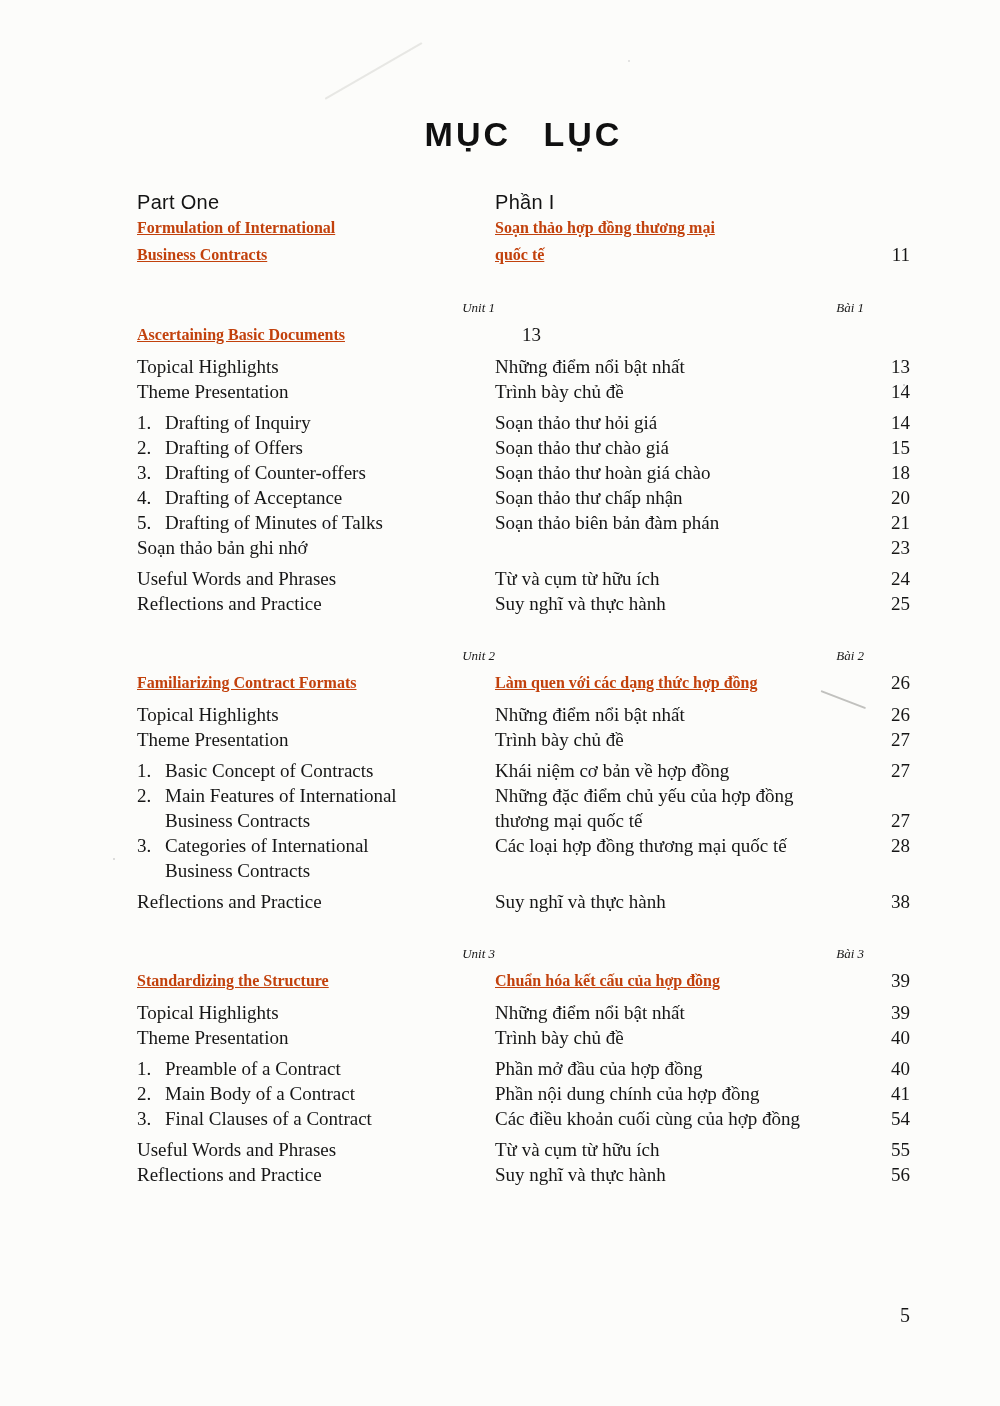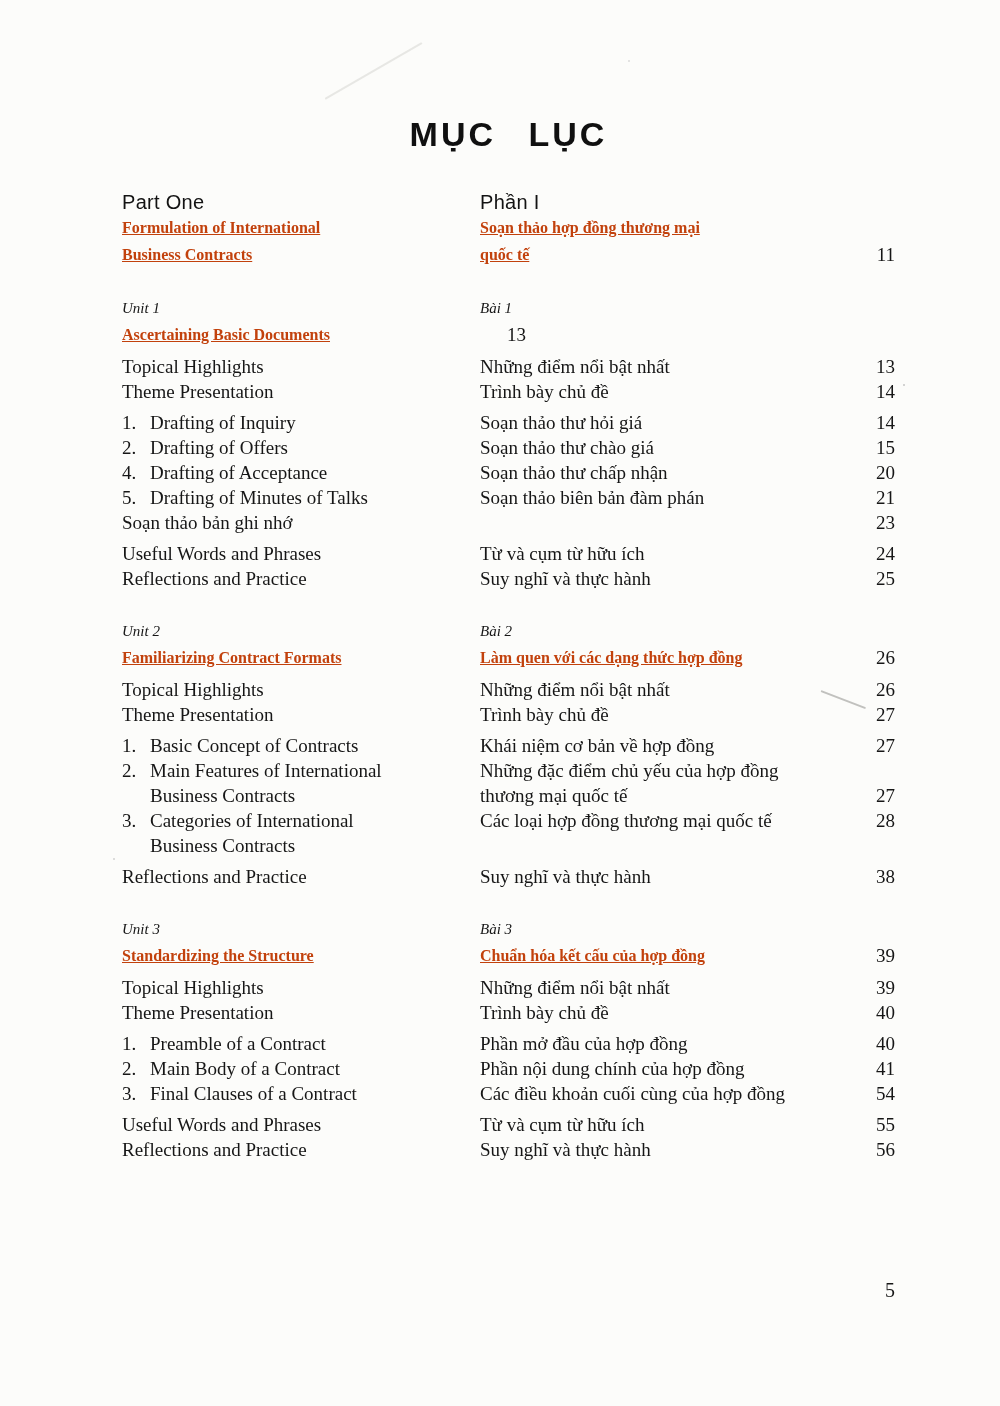--- a/index.html
+++ b/index.html
@@ -6,21 +6,21 @@
   body{
     width:1000px;height:1406px;
     background:#fcfcfa;
     font-family:"Liberation Serif", serif;
     color:#161616;
     position:relative;
     overflow:hidden;
   }
   .page{
     position:absolute;
-    left:122px; top:0;
+    left:137px; top:0;
     width:773px;
   }
   .toc-title{
     margin:116px 0 38px 0;
     text-align:center;
     font-family:"Liberation Sans", sans-serif;
     font-weight:700;
     font-size:34px;
     line-height:36px;
     letter-spacing:3px;
@@ -37,21 +37,21 @@
     flex:0 0 46px; width:46px;
     display:flex; justify-content:flex-end;
     font-size:19px; line-height:25px;
   }
   .pg-top{ align-items:flex-start; }
   .pg-bottom{ align-items:flex-end;justify-content:flex-end; }
   .line{ white-space:nowrap; }
   .row.entry .line{ font-size:19px; line-height:25px; }
   .row.title .line{ font-size:16px; line-height:27px; font-weight:700; color:#c2410c;text-decoration:underline; }
   .row.title .cell-pg, .row.title .cell-pg .pgnum{ line-height:27px; }
-  .row.ulabel .line{ font-size:15px; line-height:26px; font-style:italic; }
+  .row.ulabel .line{ font-size:13px; line-height:26px; font-style:italic;text-align:right; }
   .row.plabel .line{
     font-family:"Liberation Sans", sans-serif;
     font-size:20px; line-height:24px; font-weight:400;
     letter-spacing:0.3px; color:#131313;
   }
   .num{ display:inline-block; width:28px; }
   .cont{ padding-left:28px; }
   .footer-pg{
     margin-top:117px;
     text-align:right;
@@ -163,20 +163,31 @@
             </div>
             <div class="cell-vi">
               <div class="line">Soạn thảo thư chào giá</div>
             </div>
             <div class="cell-pg pg-top">
               <span class="pgnum">15</span>
             </div>
           </div>
           <div class="row entry">
             <div class="cell-en">
+              <div class="line"><span class="num">3.</span><span>Drafting of Counter-offers</span></div>
+            </div>
+            <div class="cell-vi">
+              <div class="line">Soạn thảo thư hoàn giá chào</div>
+            </div>
+            <div class="cell-pg pg-top">
+              <span class="pgnum">18</span>
+            </div>
+          </div>
+          <div class="row entry">
+            <div class="cell-en">
               <div class="line"><span class="num">4.</span><span>Drafting of Acceptance</span></div>
             </div>
             <div class="cell-vi">
               <div class="line">Soạn thảo thư chấp nhận</div>
             </div>
             <div class="cell-pg pg-top">
               <span class="pgnum">20</span>
             </div>
           </div>
           <div class="row entry">

